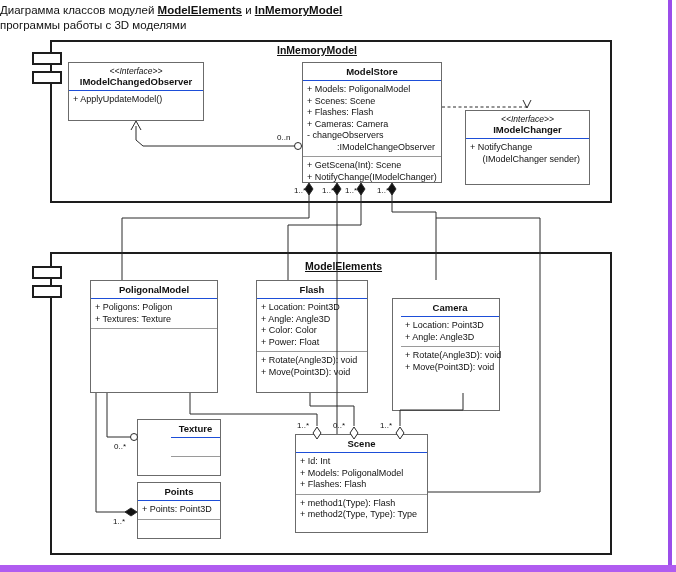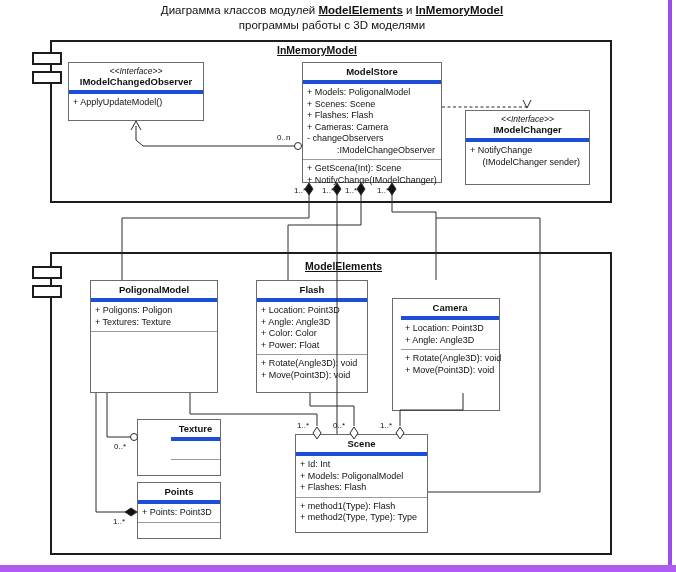--- a/index.html
+++ b/index.html
@@ -36,21 +36,20 @@
     width: 676px;
     height: 7px;
     background: #b05cf0;
   }
   
   .title-block {
     position: absolute;
     left: 0;
     top: 3px;
     width: 664px;
-    text-align: center;
     font-size: 11.5px;
     color: #111;
     line-height: 15px;
   }
   .title-block .u {
     text-decoration: underline;
     font-weight: bold;
   }
   
   .package {
@@ -87,21 +86,21 @@
     background: #ffffff;
     box-sizing: border-box;
     font-size: 9px;
     color: #111;
   }
   .uclass .hdr {
     text-align: center;
     font-weight: bold;
     font-size: 9.5px;
     padding: 3px 2px 3px 2px;
-    border-bottom: 4px solid #1d4ed8;
+    border-bottom: 1px solid #1d4ed8;
     line-height: 11px;
   }
   .uclass .hdr .stereo {
     display: block;
     font-style: italic;
     font-weight: normal;
     font-size: 8.5px;
     line-height: 10px;
   }
   .uclass .compart {

